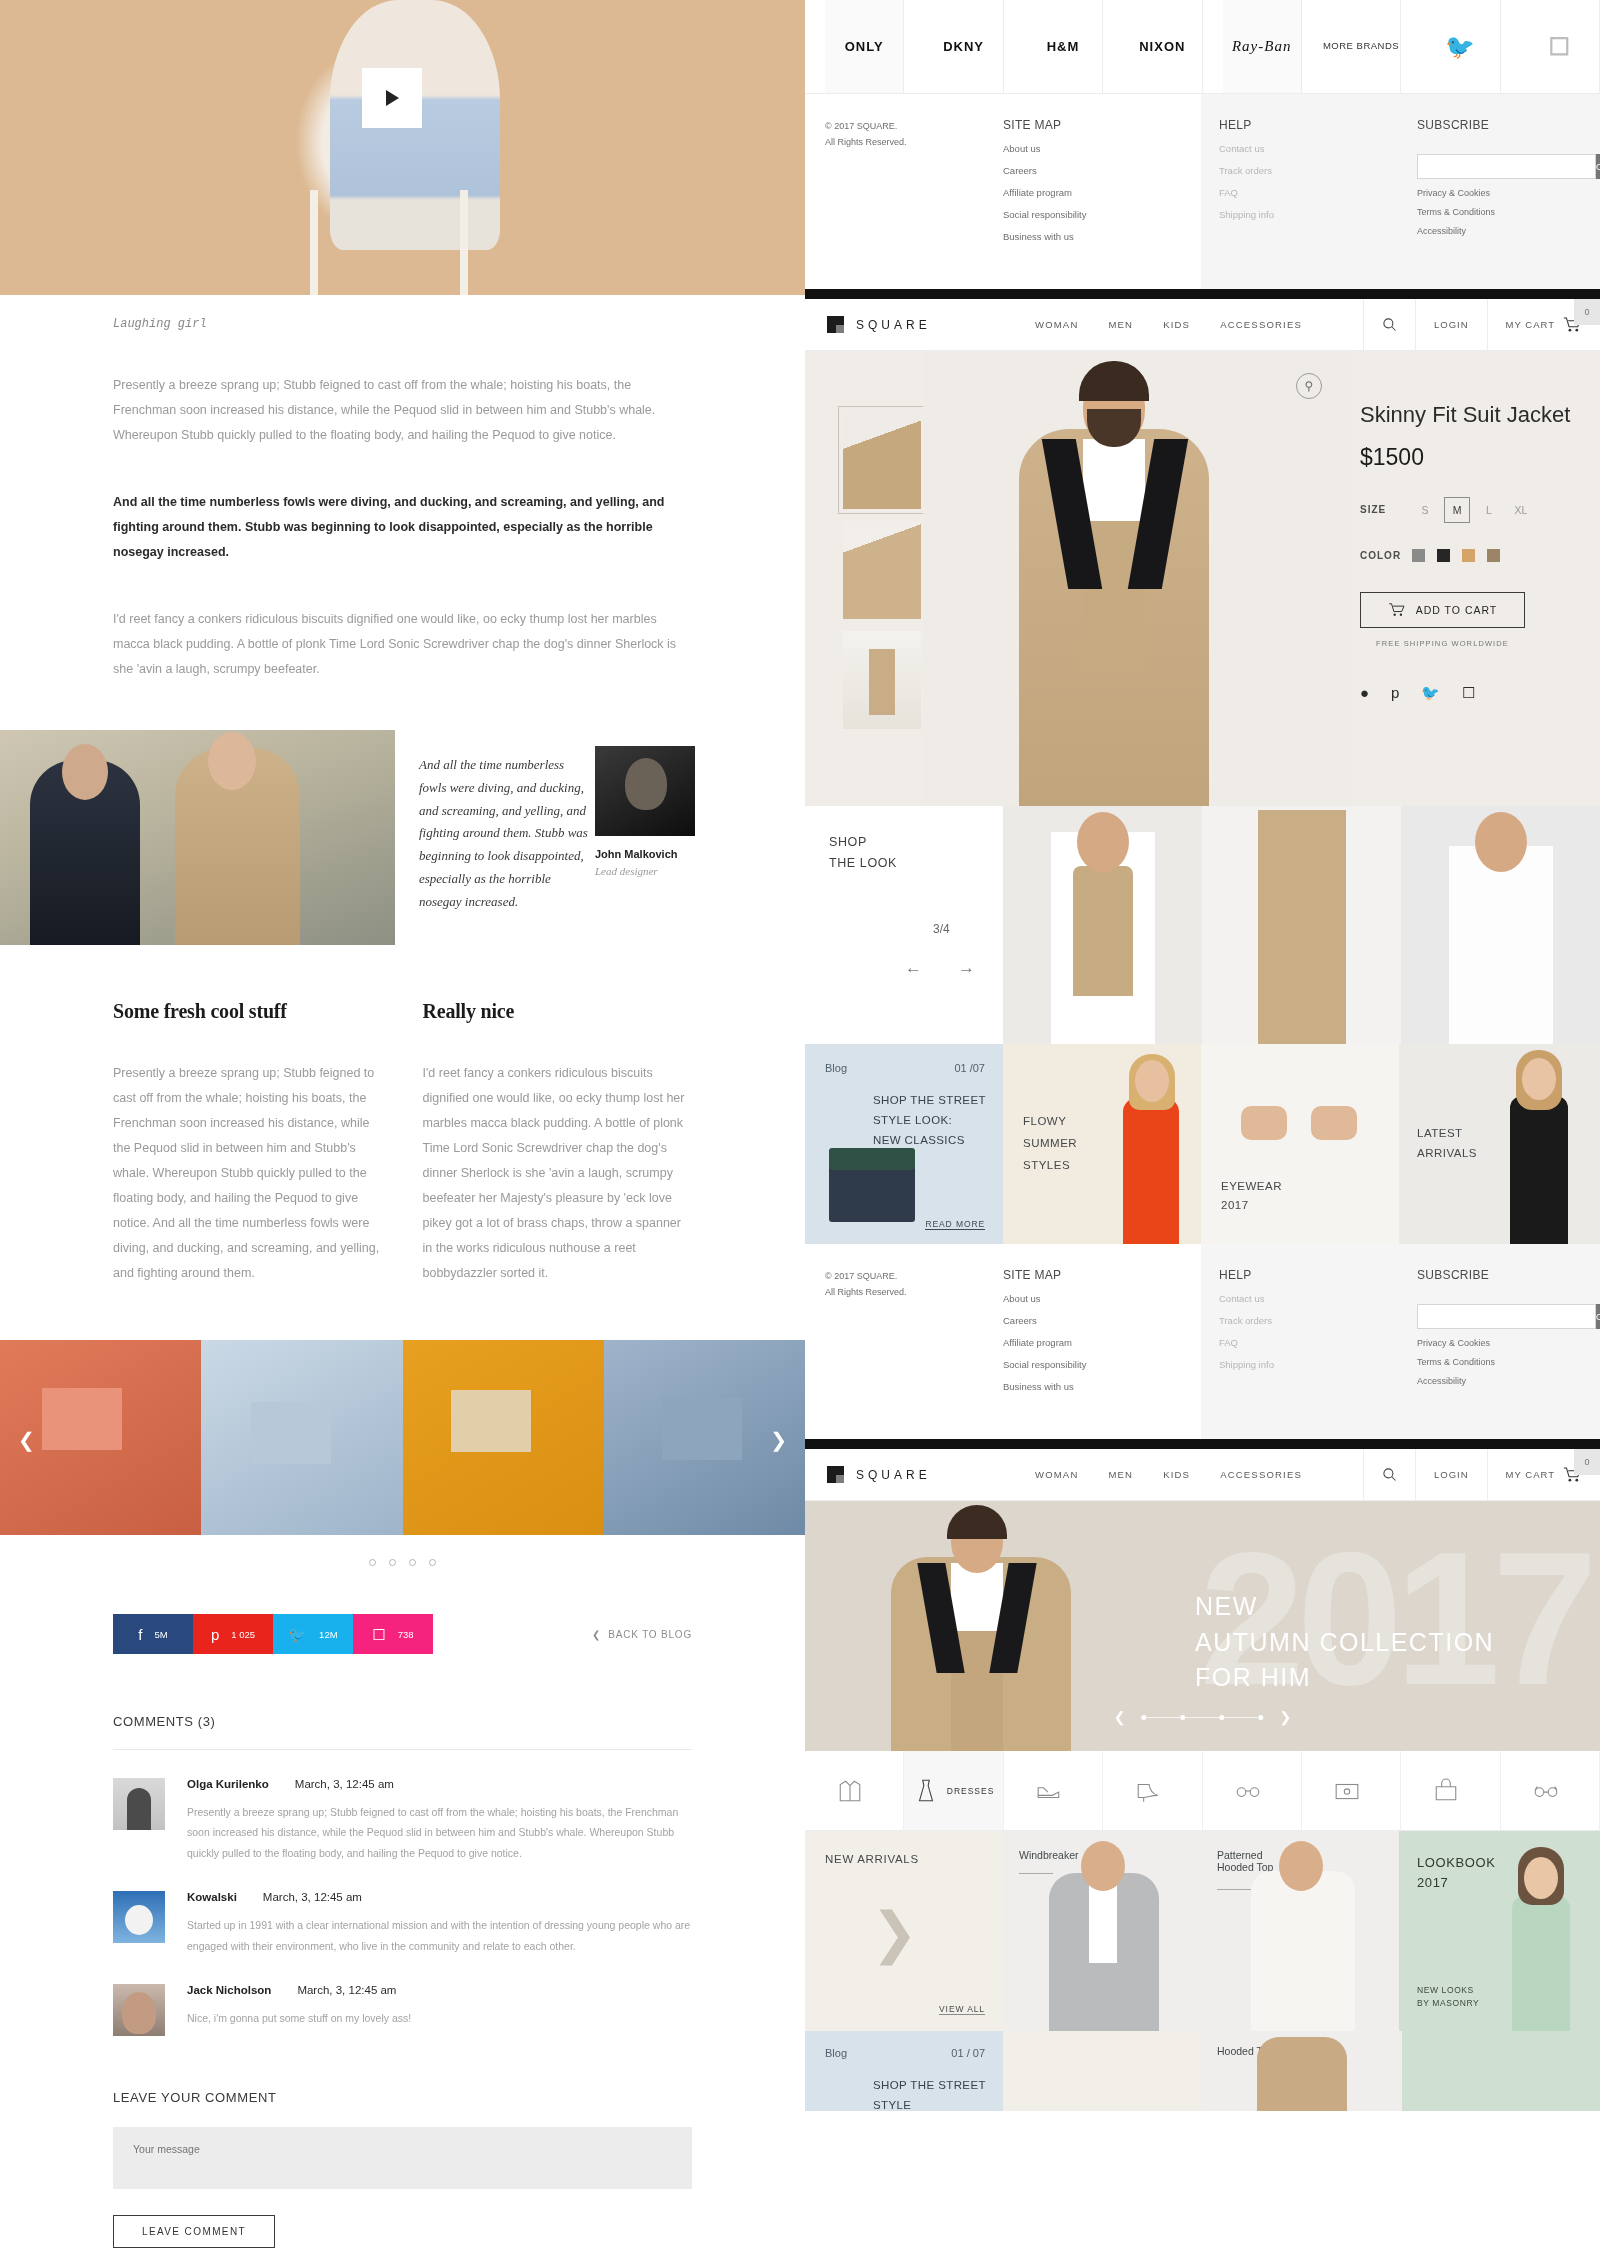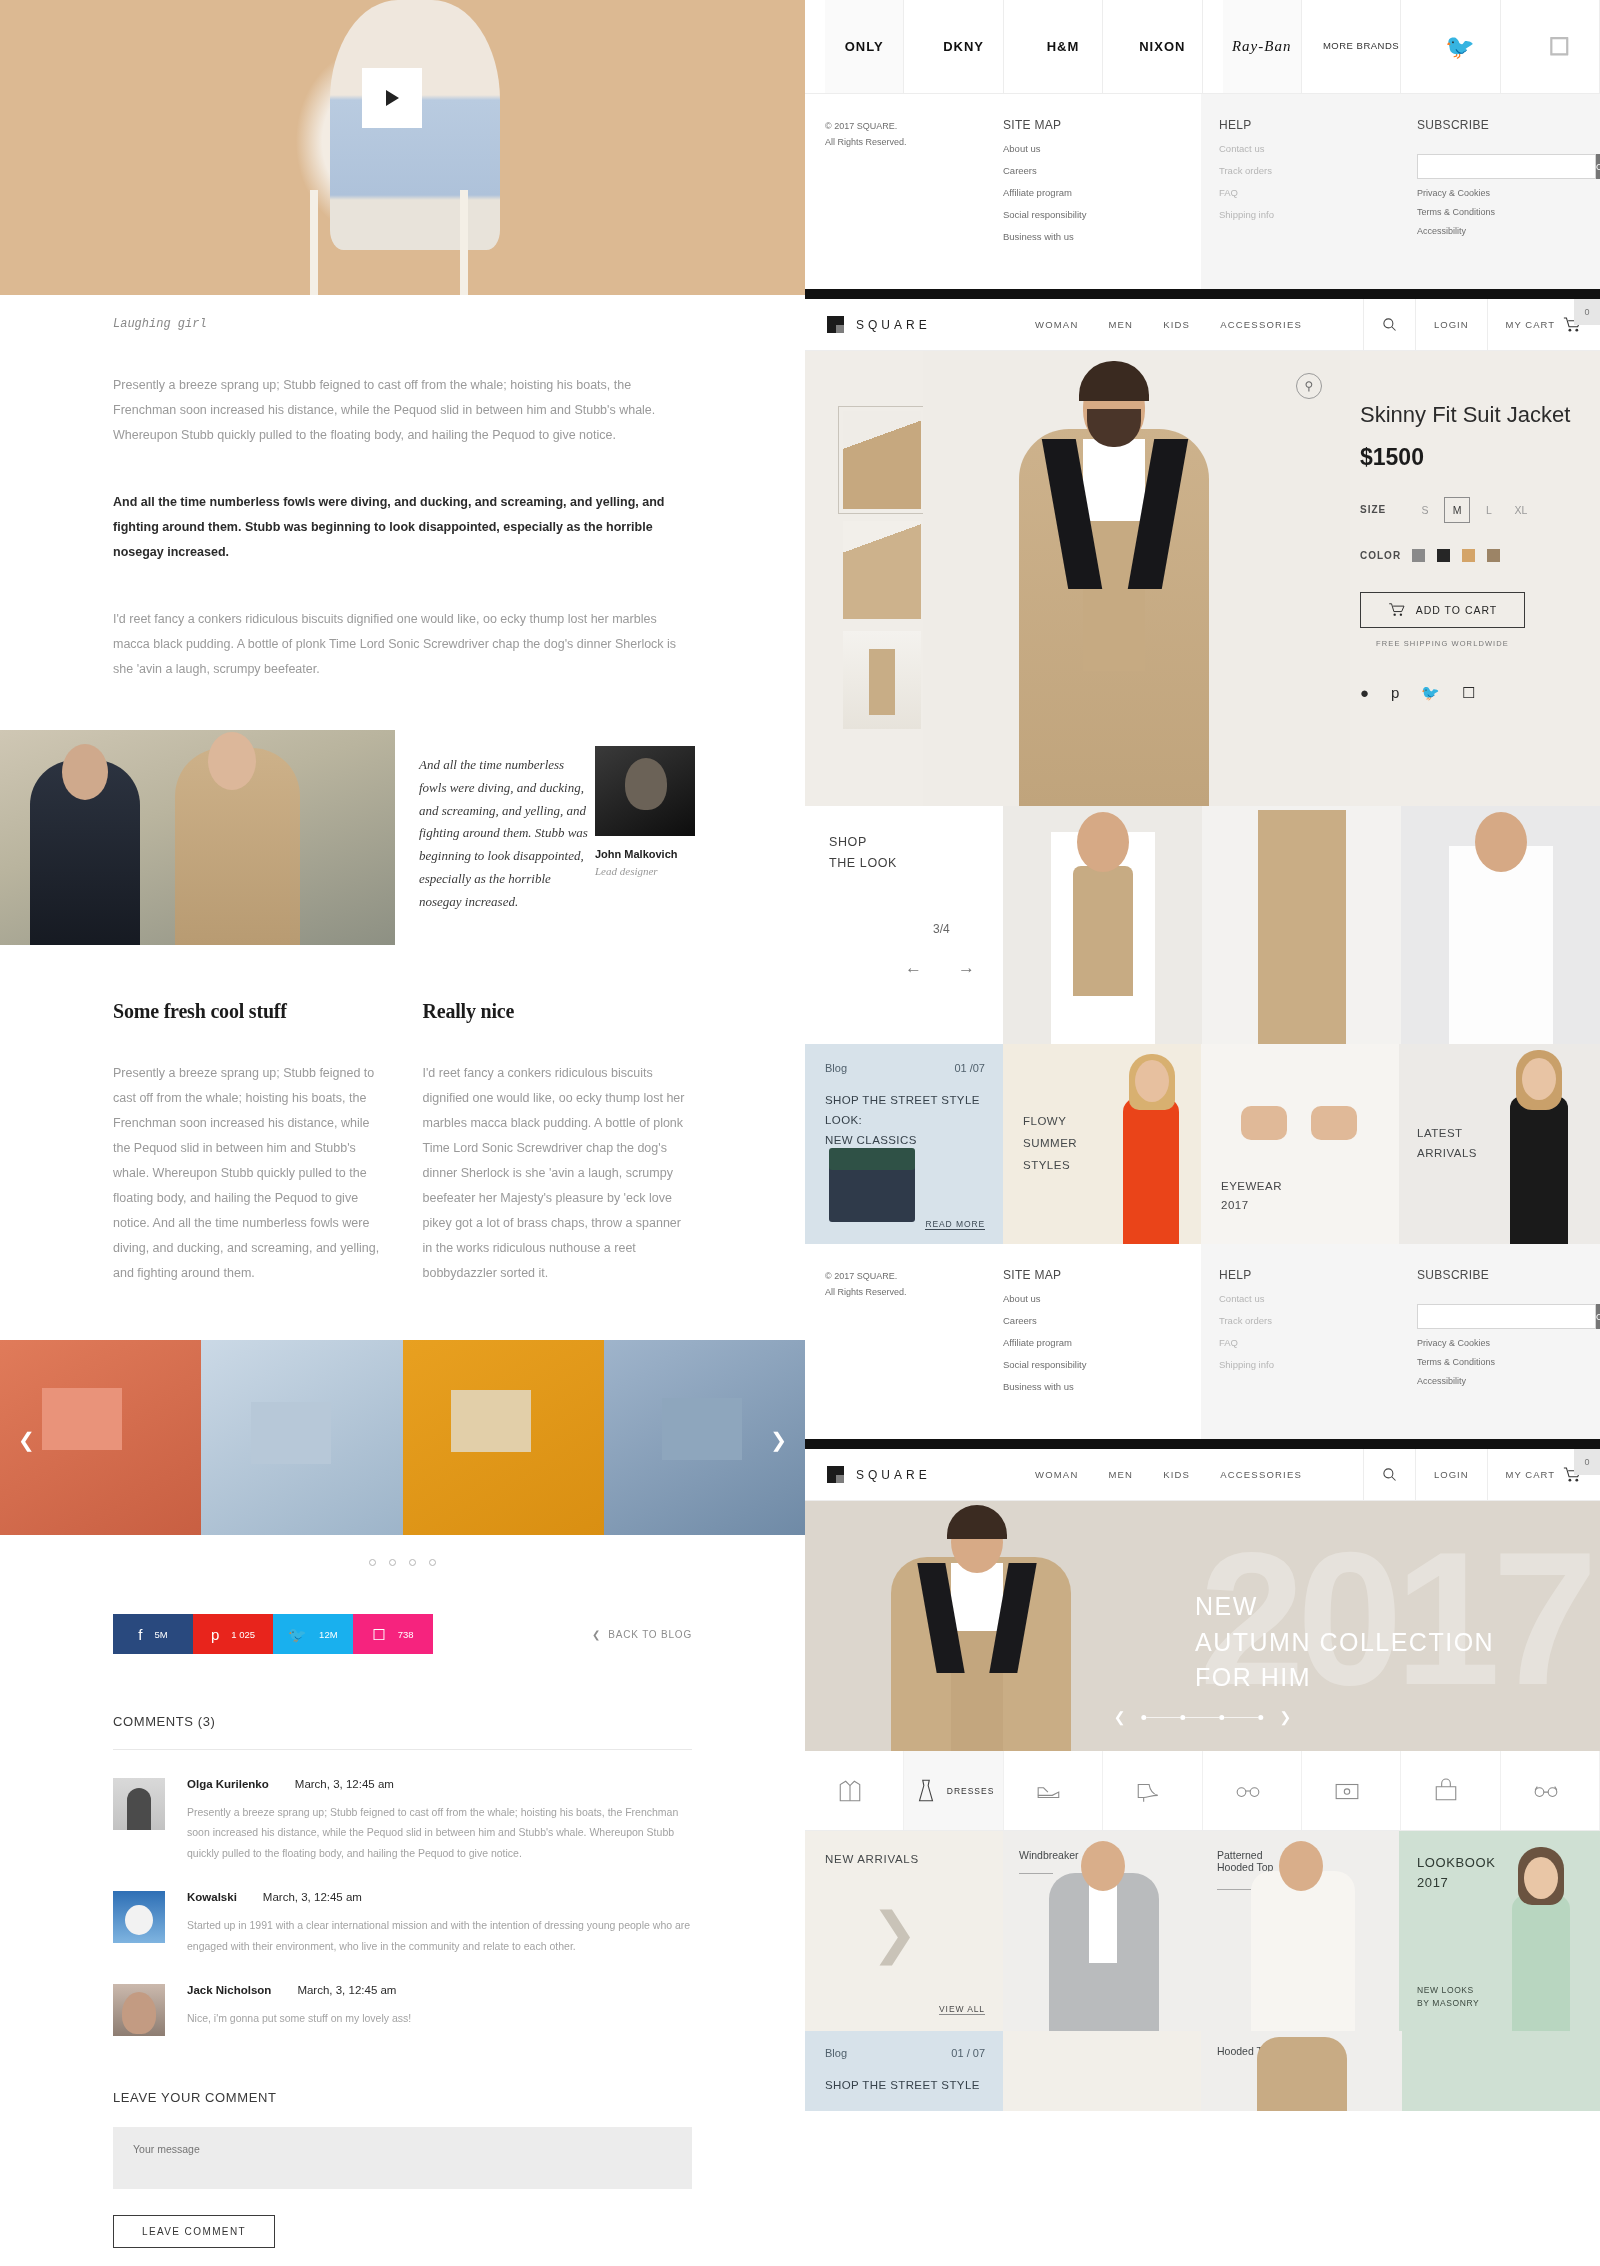--- a/index.html
+++ b/index.html
@@ -173,21 +173,21 @@
   .mp-lapelL { position:absolute; left:132px; top:88px; width:34px; height:150px; background:#17171a; transform:skewX(10deg); }
   .mp-lapelR { position:absolute; left:218px; top:88px; width:34px; height:150px; background:#17171a; transform:skewX(-10deg); }
   .mp-shirt { position:absolute; left:160px; top:88px; width:62px; height:120px; background:#fff; }
   .mp-vest { position:absolute; left:160px; top:170px; width:62px; height:150px; background:#c6aa82; }
   .mp-head { position:absolute; left:160px; top:18px; width:62px; height:76px; background:#d8ab85; border-radius:50% 50% 45% 45%; }
   .mp-hair { position:absolute; left:156px; top:10px; width:70px; height:40px; background:#3a2a20; border-radius:34px 34px 0 0; }
   .mp-beard { position:absolute; left:164px; top:58px; width:54px; height:38px; background:#4a3529; border-radius:0 0 26px 26px; }
   .zoom-icon { position:absolute; right:28px; top:22px; width:26px;height:26px;border-radius:50%;border:1px solid #9a9a9a; color:#6a6a6a; display:flex;align-items:center;justify-content:center; font-size:12px;}
   .pinfo { width:250px; padding:50px 28px 0 10px; }
   .p-title { font-size:22px; color:#2b2b2b; line-height:1.3; }
-  .p-price { font-size:23px; font-weight:bold; color:#1c1c1c; margin-top:14px; }
+  .p-price { font-size:23px; font-weight:normal; color:#1c1c1c; margin-top:14px; }
   .opt-row { display:flex; align-items:center; margin-top:26px; }
   .opt-lbl { width:52px; font-size:10px; font-weight:bold; letter-spacing:1px; color:#4d4d4d; }
   .sizes { display:flex; gap:6px; }
   .size { width:26px;height:26px;display:flex;align-items:center;justify-content:center;font-size:10.5px;color:#9a9a9a;}
   .size.sel { border:1px solid #8d8d8d; color:#3c3c3c; }
   .colors { display:flex; gap:12px; }
   .sw { width:13px;height:13px; }
   .btn-cart { margin-top:30px; width:165px; height:36px; border:1px solid #3a3a3a; background:transparent; display:flex; align-items:center; justify-content:center; gap:10px; font-size:10.5px; letter-spacing:1px; color:#262626; }
   .free-ship { margin-top:11px; font-size:7.5px; letter-spacing:1.1px; color:#777; text-align:center; width:165px; }
   .psoc { display:flex; gap:22px; margin-top:36px; font-size:15px; color:#2b2b2b; }
@@ -205,21 +205,21 @@
   .fig-vest { position:absolute; left:50%; transform:translateX(-50%); top:26px; width:104px; height:212px; background:#fff; }
   .fig-vest:after{content:"";position:absolute;left:22px;top:34px;width:60px;height:130px;background:#c7ab83;border-radius:8px 8px 0 0;}
   .fig-pants { position:absolute; left:50%; transform:translateX(-50%); top:4px; width:88px; height:234px; background:#c9ad85; }
   .fig-shirt { position:absolute; left:50%; transform:translateX(-50%); top:40px; width:104px; height:198px; background:#fdfdfd; }
   .fig-head { position:absolute; left:50%; transform:translateX(-50%); top:6px; width:52px; height:60px; background:#d6a985; border-radius:50%; }
 
   .tiles { display:flex; height:200px; }
   .tile { position:relative; overflow:hidden; }
   .tile-blog { width:198px; background:#d7e2ea; padding:18px 0 0 20px; }
   .tb-top { display:flex; justify-content:space-between; padding-right:18px; font-size:11px; color:#50606c; }
-  .tb-h { font-size:11.5px; line-height:1.75; color:#37424b; margin-top:16px; letter-spacing:.4px; }
+  .tb-h { font-size:11.5px; line-height:1.75; color:#37424b; margin-top:16px; letter-spacing:.4px;margin-left:48px; }
   .tb-bag { position:absolute; left:24px; bottom:22px; width:86px; height:60px; background:#2f3a4a; border-radius:3px; }
   .tb-bag:after{content:"";position:absolute;left:0;top:-14px;width:86px;height:22px;background:#2f5146;border-radius:3px;}
   .tb-read { position:absolute; right:18px; bottom:14px; font-size:8.5px; letter-spacing:.9px; color:#3d4a55; border-bottom:1px solid #3d4a55; }
   .tile-dress { width:198px; background:#f2ece0; display:flex; align-items:center; }
   .td-h { font-size:11.5px; line-height:1.9; color:#44484a; letter-spacing:.5px; padding-left:20px; }
   .td-girl { position:absolute; right:4px; top:6px; width:92px; height:194px; }
   .td-girl .body { position:absolute; left:18px; top:48px; width:56px; height:146px; background:#ea4419; border-radius:14px 14px 0 0; }
   .td-girl .head { position:absolute; left:30px; top:10px; width:34px; height:42px; background:#e7c09f; border-radius:50%; }
   .td-girl .hair { position:absolute; left:24px; top:4px; width:46px; height:56px; background:#d8b070; border-radius:22px 22px 10px 10px; }
   .tile-eyewear { width:198px; background:#f6f4f1; position:relative; }

